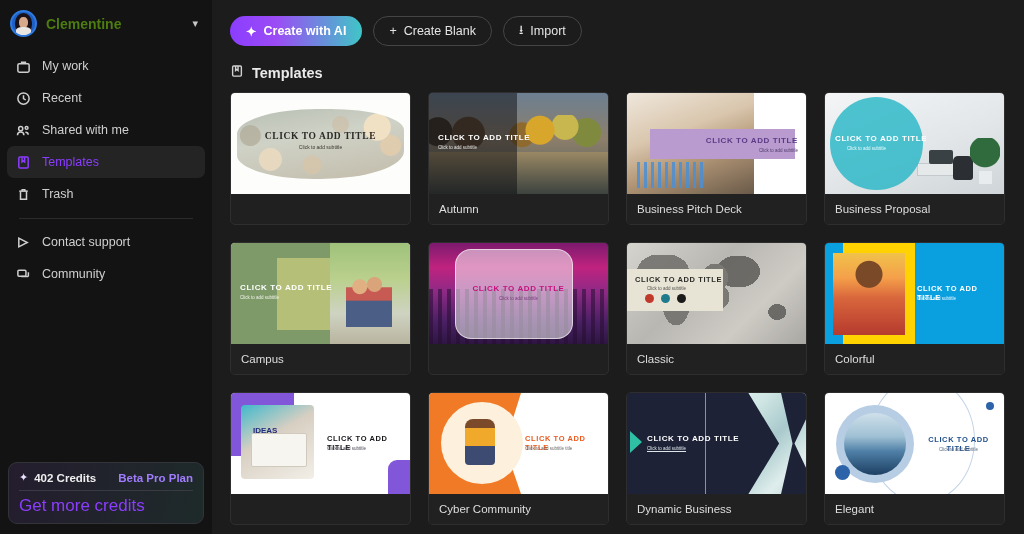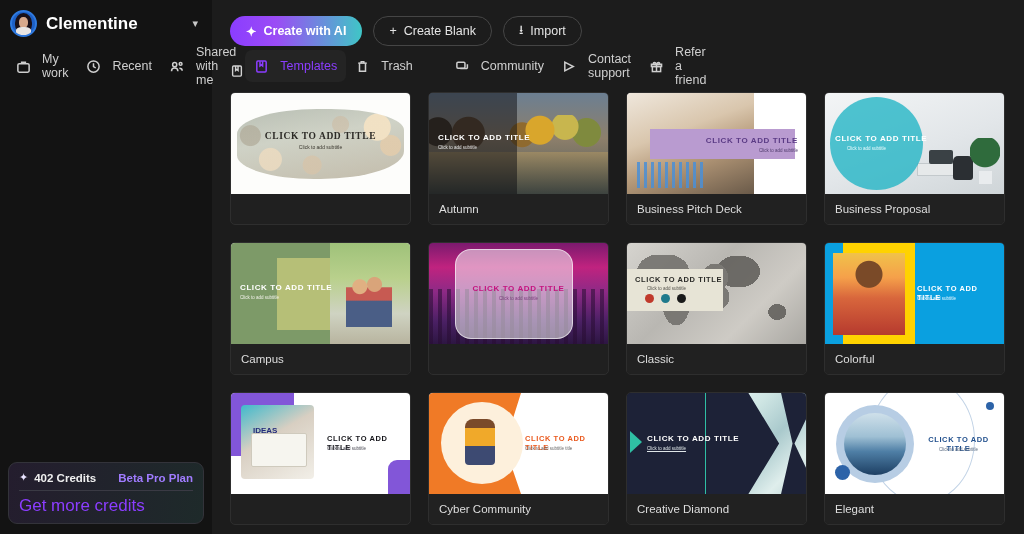--- a/index.html
+++ b/index.html
@@ -34,24 +34,24 @@
     border-radius: 50% 50% 42% 42%; background: #191018;
   }
   .avatar .face {
     position: absolute; left: 7px; top: 5px; width: 9px; height: 11px;
     border-radius: 45%; background: #d7a98c;
   }
   .avatar .body {
     position: absolute; left: 4px; bottom: 0; width: 15px; height: 8px;
     border-radius: 40% 40% 0 0; background: #e9e6e4;
   }
-  .user-name { color: #ffffff; font-size: 17px; font-weight: bold; flex: 1; }
+  .user-name { color: #4d7c0f; font-size: 14px; font-weight: bold; flex: 1; }
   .chev { color: #c8c8c8; font-size: 11px; margin-right: 2px; }
 
-  .nav { display: flex; flex-direction: row; padding: 3px 7px 0 7px; }
+  .nav { display: flex; flex-direction: column; padding: 3px 7px 0 7px; }
   .nav-item {
     display: flex; align-items: center; gap: 11px;
     height: 32px; padding: 0 9px; border-radius: 7px;
     color: #cfcfcf; font-size: 12.5px; cursor: pointer; margin-bottom: 0px;
   }
   .nav-item .ic { width: 15px; height: 15px; display: flex; align-items: center; justify-content: center; flex: 0 0 15px; }
   .nav-item.active { background: #242424; color: #8b3dff; }
   .nav-item.active .ic svg { stroke: #8b3dff; }
   .nav-item .ic svg { stroke: #cfcfcf; fill: none; stroke-width: 1.6; }
   .divider { height: 1px; background: #2b2b2b; margin: 8px 12px 7px 12px; }
@@ -356,48 +356,36 @@
             </svg>
         </span>
         <span>Trash</span>
       </div>
 
       <div class="divider"></div>
 
       <div class="nav-item">
         <span class="ic">
           <svg viewBox="0 0 16 16">
+              <path d="M3 3.4v9.2l9-4.6z"></path>
+            </svg>
+        </span>
+        <span>Contact support</span>
+      </div>
+
+      <div class="nav-item">
+        <span class="ic">
+          <svg viewBox="0 0 16 16">
               <rect x="2" y="3.4" width="8.6" height="6.4" rx="1.2"></rect>
               <path d="M5.6 10.2h6.4a1.2 1.2 0 0 0 1.2-1.2V5.6"></path>
             </svg>
         </span>
         <span>Community</span>
       </div>
 
-      <div class="nav-item">
-        <span class="ic">
-          <svg viewBox="0 0 16 16">
-              <path d="M3 3.4v9.2l9-4.6z"></path>
-            </svg>
-        </span>
-        <span>Contact support</span>
-      </div>
-
-      <div class="nav-item">
-        <span class="ic">
-          <svg viewBox="0 0 16 16">
-              <rect x="2.6" y="5.6" width="10.8" height="2.4"></rect>
-              <rect x="3.6" y="8" width="8.8" height="5.4"></rect>
-              <path d="M8 5.6v7.8"></path>
-              <path d="M8 5.6C6.8 3 4.4 3.3 4.8 5.1c.2 .9 2 .7 3.2 .5z"></path>
-              <path d="M8 5.6c1.2-2.6 3.6-2.3 3.2-.5-.2 .9-2 .7-3.2 .5z"></path>
-            </svg>
-        </span>
-        <span>Refer a friend</span>
-      </div>
     </nav>
 
     <div class="credits-wrap">
       <div class="credits">
         <div class="credits-top">
           <span class="spark">✦</span>
           <span class="credits-label">402 Credits</span>
           <span class="plan">Beta Pro Plan</span>
         </div>
         <div class="credits-line"></div>
@@ -546,21 +534,21 @@
 
       <div class="card">
         <div class="thumb t-dyn">
           <div class="crystal"></div>
           <div class="xcut"></div>
           <div class="edge"></div>
           <div class="tri"></div>
           <div class="tt">CLICK TO ADD TITLE</div>
           <div class="ts">Click to add subtitle</div>
         </div>
-        <div class="card-label">Creative Diamond</div>
+        <div class="card-label">Dynamic Business</div>
       </div>
 
       <div class="card">
         <div class="thumb t-elegant">
           <div class="arc"></div>
           <div class="ring"></div>
           <div class="sea"></div>
           <div class="dotbig"></div>
           <div class="dotsm"></div>
           <div class="tt">CLICK TO ADD TITLE</div>

